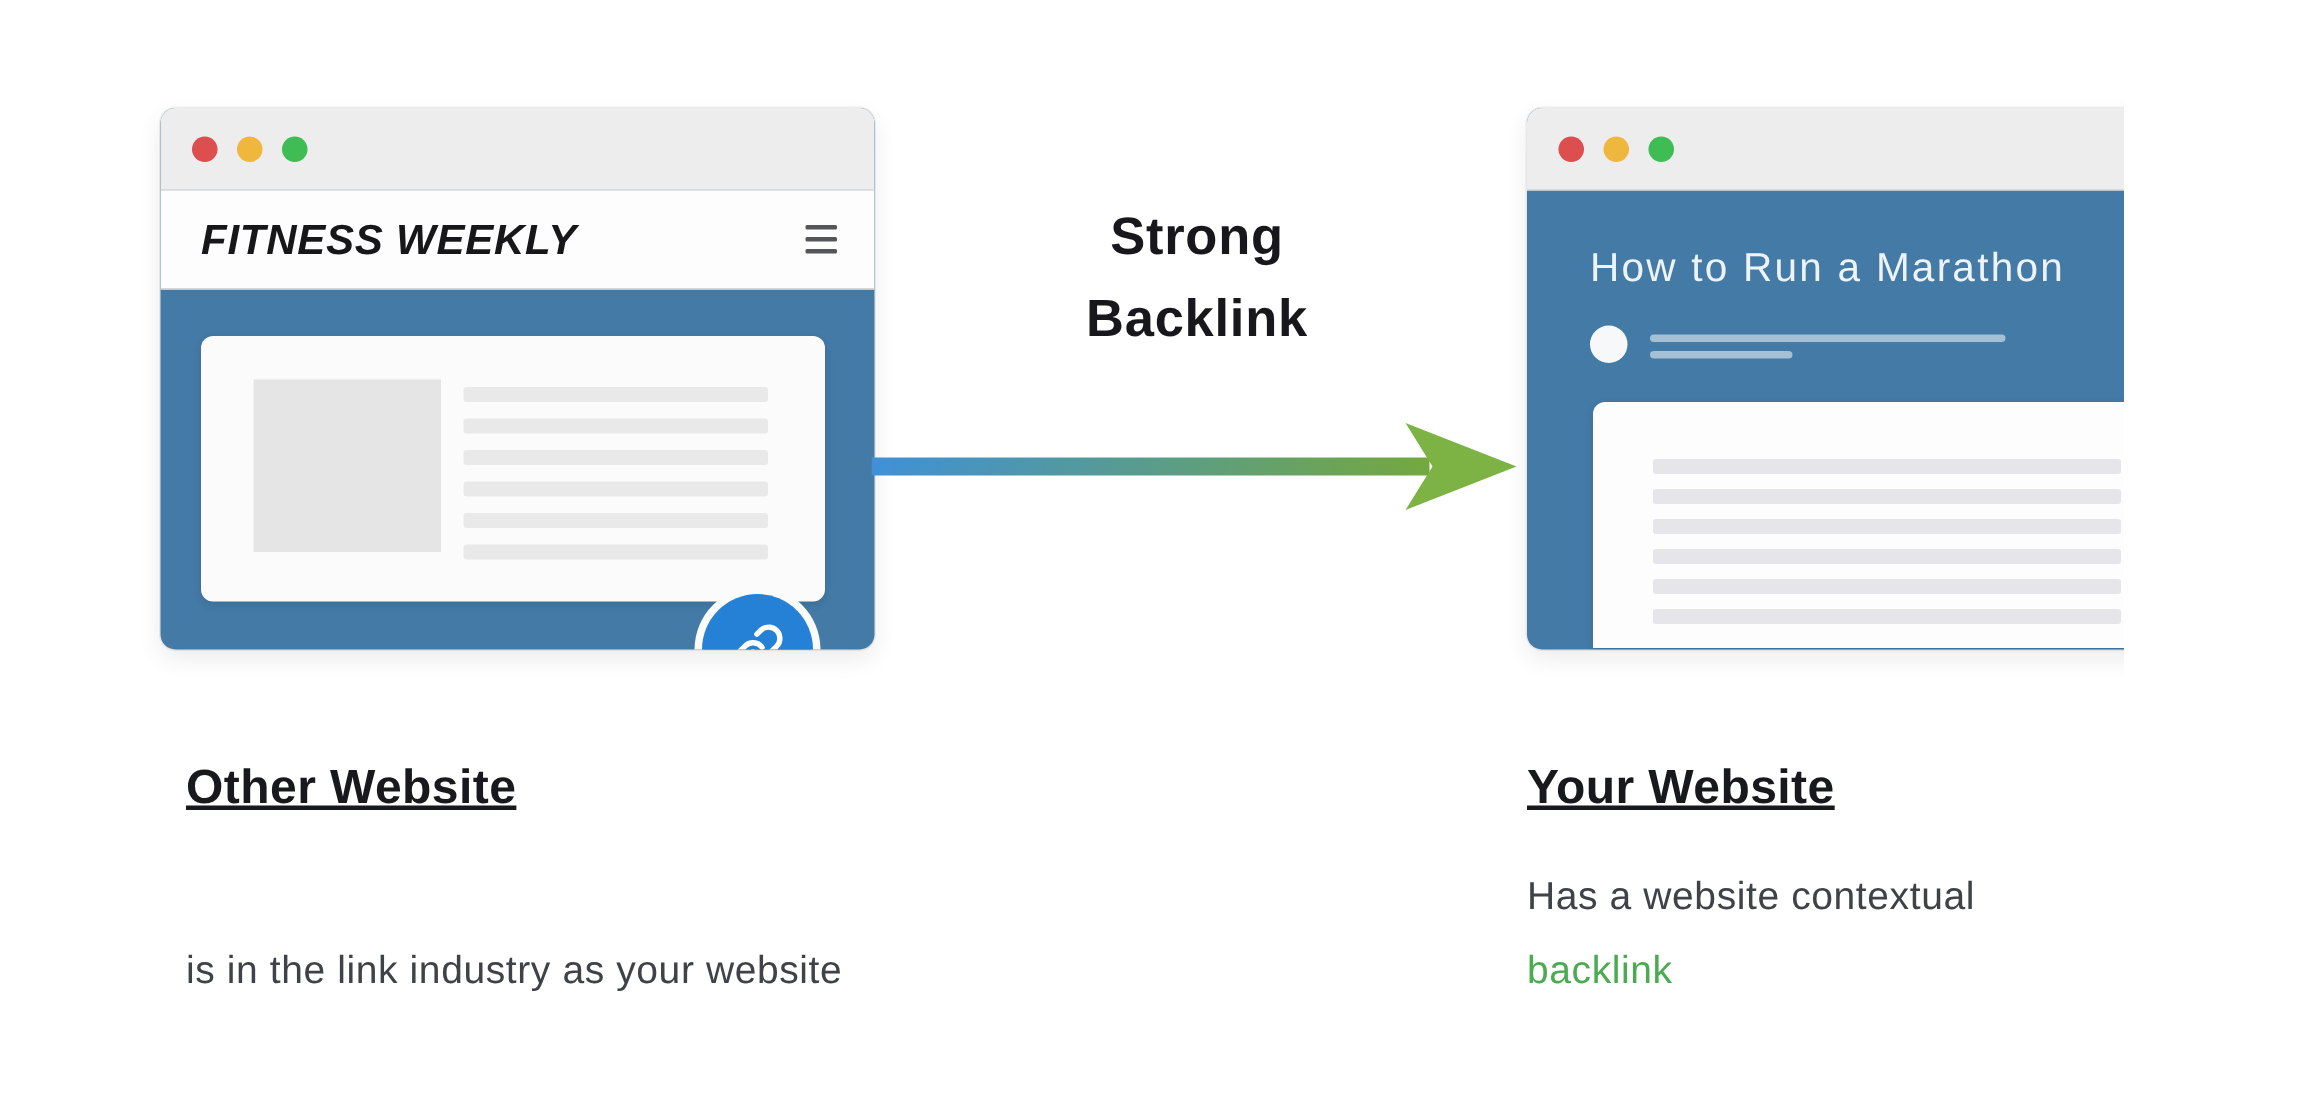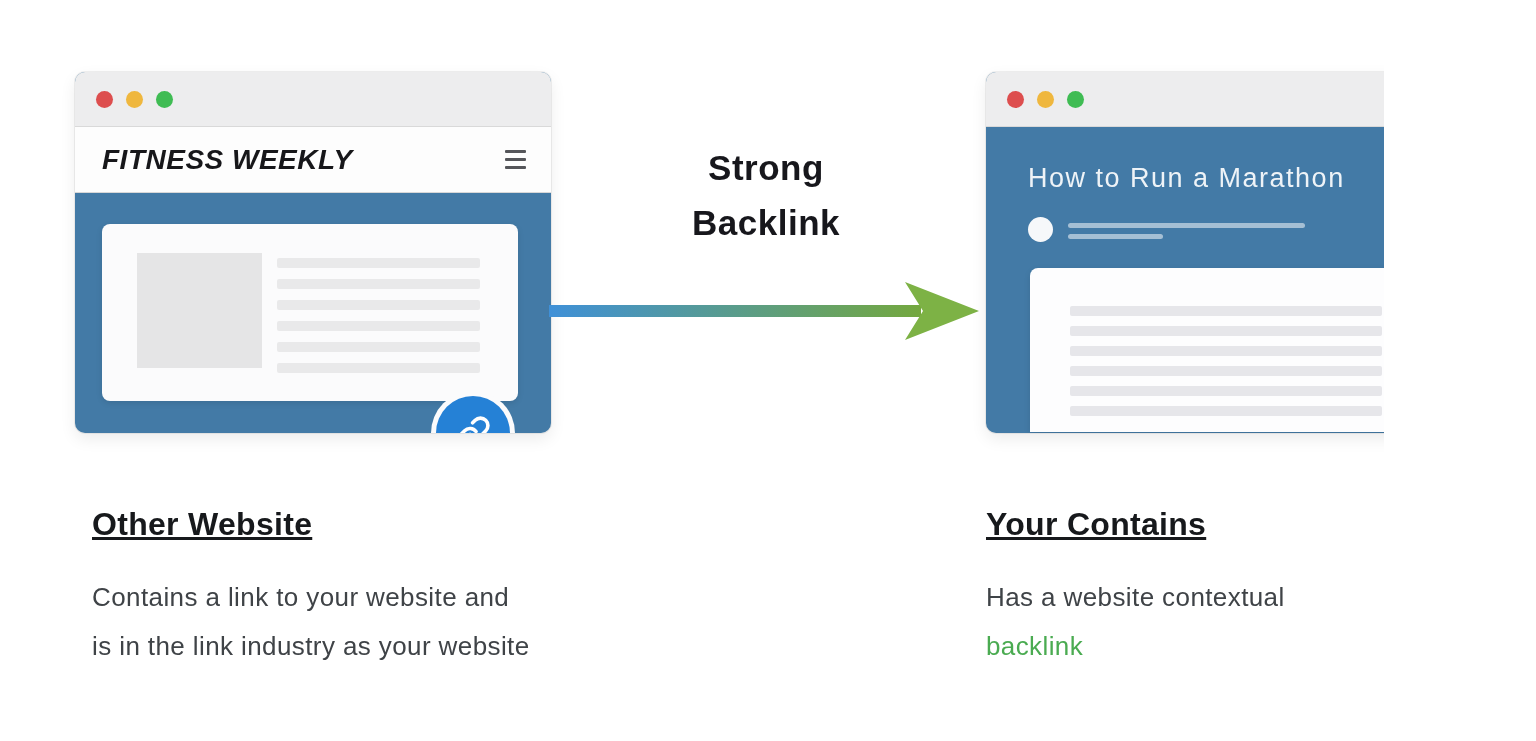--- a/index.html
+++ b/index.html
@@ -5,20 +5,21 @@
   * { margin: 0; padding: 0; box-sizing: border-box; }
   html, body { background: #ffffff; }
   body { font-family: "Liberation Sans", sans-serif; }
 
   .canvas {
     position: relative;
     width: 1384px;
     height: 741px;
     background: #ffffff;
     overflow: hidden;
+    margin-left: 32px;
   }
 
   
   .window {
     position: absolute;
     top: 72px;
     width: 476px;
     height: 361px;
     border-radius: 10px;
     overflow: hidden;
@@ -129,21 +130,21 @@
     background: #fdfdfe;
     border-radius: 8px 8px 0 0;
     box-shadow: 0 2px 6px rgba(0,0,0,0.10);
   }
   .content-card .skeleton-lines { left: 40px; top: 38px; width: 312px; }
   .content-card .line { background: #e6e6ea; width: 312px; margin-bottom: 10px; }
 
   
   .arrow-label {
     position: absolute;
-    left: 551px; top: 140px;
+    left: 551px; top: 130px;
     width: 430px;
     text-align: center;
     font-size: 35px;
     font-weight: 800;
     line-height: 55px;
     color: #17171c;
     letter-spacing: 0.5px;
   }
   .arrow-svg {
     position: absolute;
@@ -253,26 +254,26 @@
           <div class="line"></div>
           <div class="line"></div>
         </div>
       </div>
     </div>
   </div>
 
   <div class="caption left">
     <h2>Other Website</h2>
     <p>
-      <span>Contains a link to your website and</span><br>
+      <br>
       <span>is in the link industry as your website</span>
     </p>
   </div>
 
   <div class="caption right">
-    <h2>Your Contains</h2>
+    <h2>Your Website</h2>
     <p>
       <span>Has a website contextual</span>
       <span class="highlight">backlink</span><br>
     </p>
   </div>
 
 </div>
 
 </body></html>

